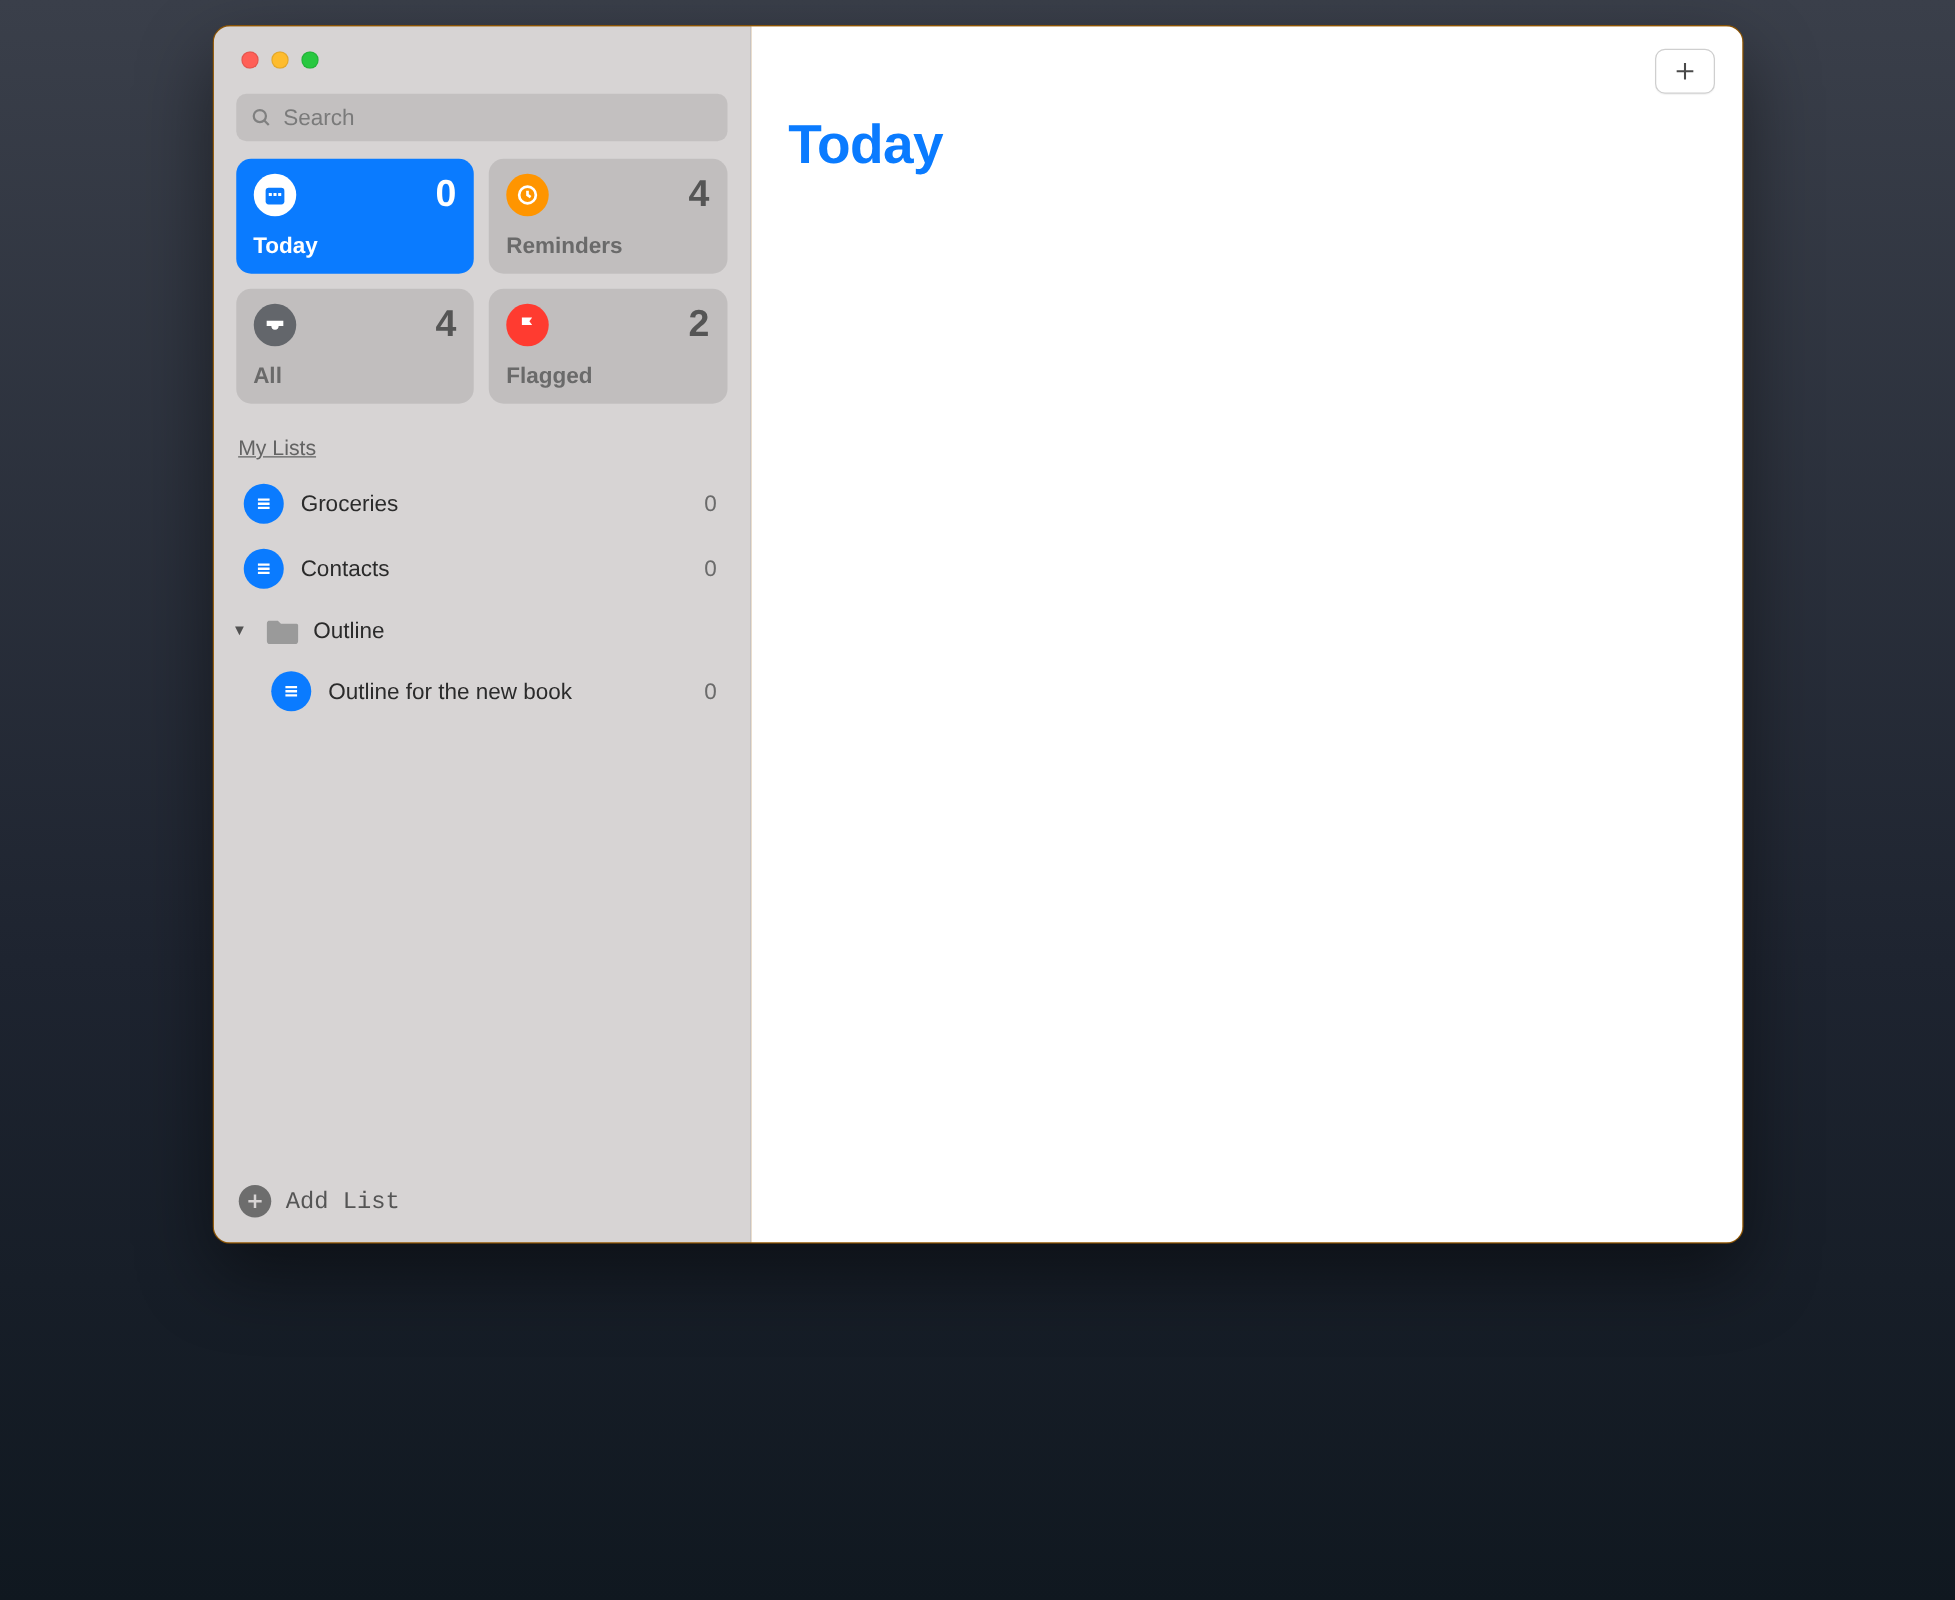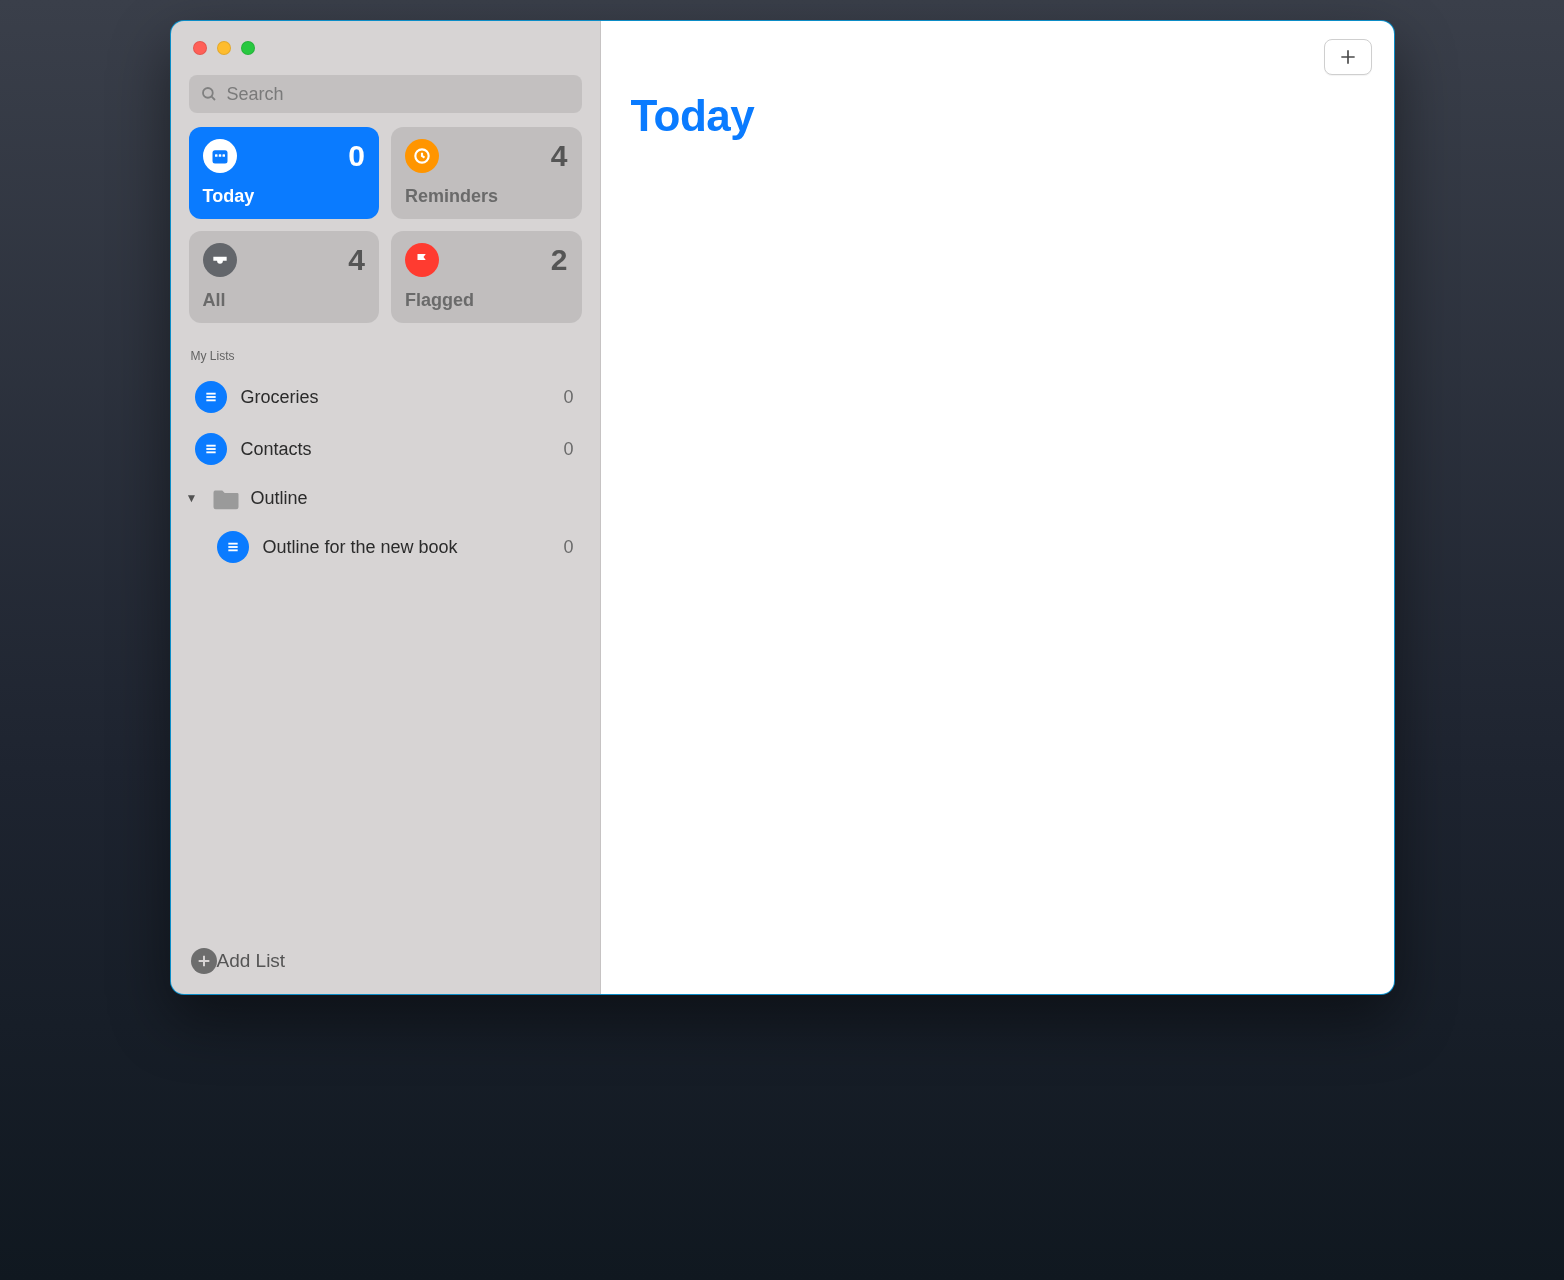--- a/index.html
+++ b/index.html
@@ -8,21 +8,21 @@
     font-family: -apple-system, "Helvetica Neue", Helvetica, Arial, sans-serif;
     background: linear-gradient(#3a3f4a, #1e2430 60%, #101820);
     display: flex;
     align-items: flex-start;
     justify-content: center;
     padding: 20px 40px 60px 40px;
   }
   .window {
     width: 1225px;
     height: 975px;
-    background: #0ea5e9;
+    background: #a16207;
     border-radius: 14px;
     box-shadow: 0 25px 60px rgba(0,0,0,0.45);
     display: flex;
     overflow: hidden;
     border: 1px solid rgba(0,0,0,0.15);
   }
   
   .sidebar {
     width: 430px;
     background: #d7d4d4;
@@ -100,21 +100,21 @@
   }
   .smart-card.active .label { color: #fff; }
 
   .ic-today { background:#fff; color:#0a7bff !important; }
   .ic-sched { background:#ff9500; }
   .ic-all   { background:#63666b; }
   .ic-flag  { background:#ff3b30; }
 
   .section-header {
     padding: 14px 20px 6px 20px;
-    font-size: 12px; color:#636363; font-weight:500;
+    font-size: 17px; color:#636363; font-weight:500;text-decoration:underline;
   }
 
   .list-items { padding: 2px 10px 0 10px; }
   .list-row {
     display:flex; align-items:center;
     padding: 10px 10px 10px 14px;
     border-radius:8px;
     gap: 14px;
     font-size: 18px;
     color:#2b2b2b;
@@ -139,22 +139,22 @@
     width:18px; text-align:center; color:#525252; font-size:12px;
   }
   .folder-row .folder-icon {
     width:30px; height:26px; color:#9a9a9a;
   }
   .sub-items { padding-left: 22px; }
 
   .sidebar-footer {
     margin-top:auto;
     padding: 16px 20px 20px 20px;
-    display:flex; align-items:center; 
-    color:#555; font-size:19px; font-weight:500;
+    display:flex; align-items:center; gap:12px;
+    color:#555; font-size:19px; font-weight:500;font-family:Liberation Mono, monospace;
   }
   .sidebar-footer .plus-circle {
     width:26px; height:26px; border-radius:50%; background:#6d6d6d;
     display:flex; align-items:center; justify-content:center; color:#d7d4d4;
     font-size:20px; line-height:0;
   }
 
   
   .main {
     flex:1;

